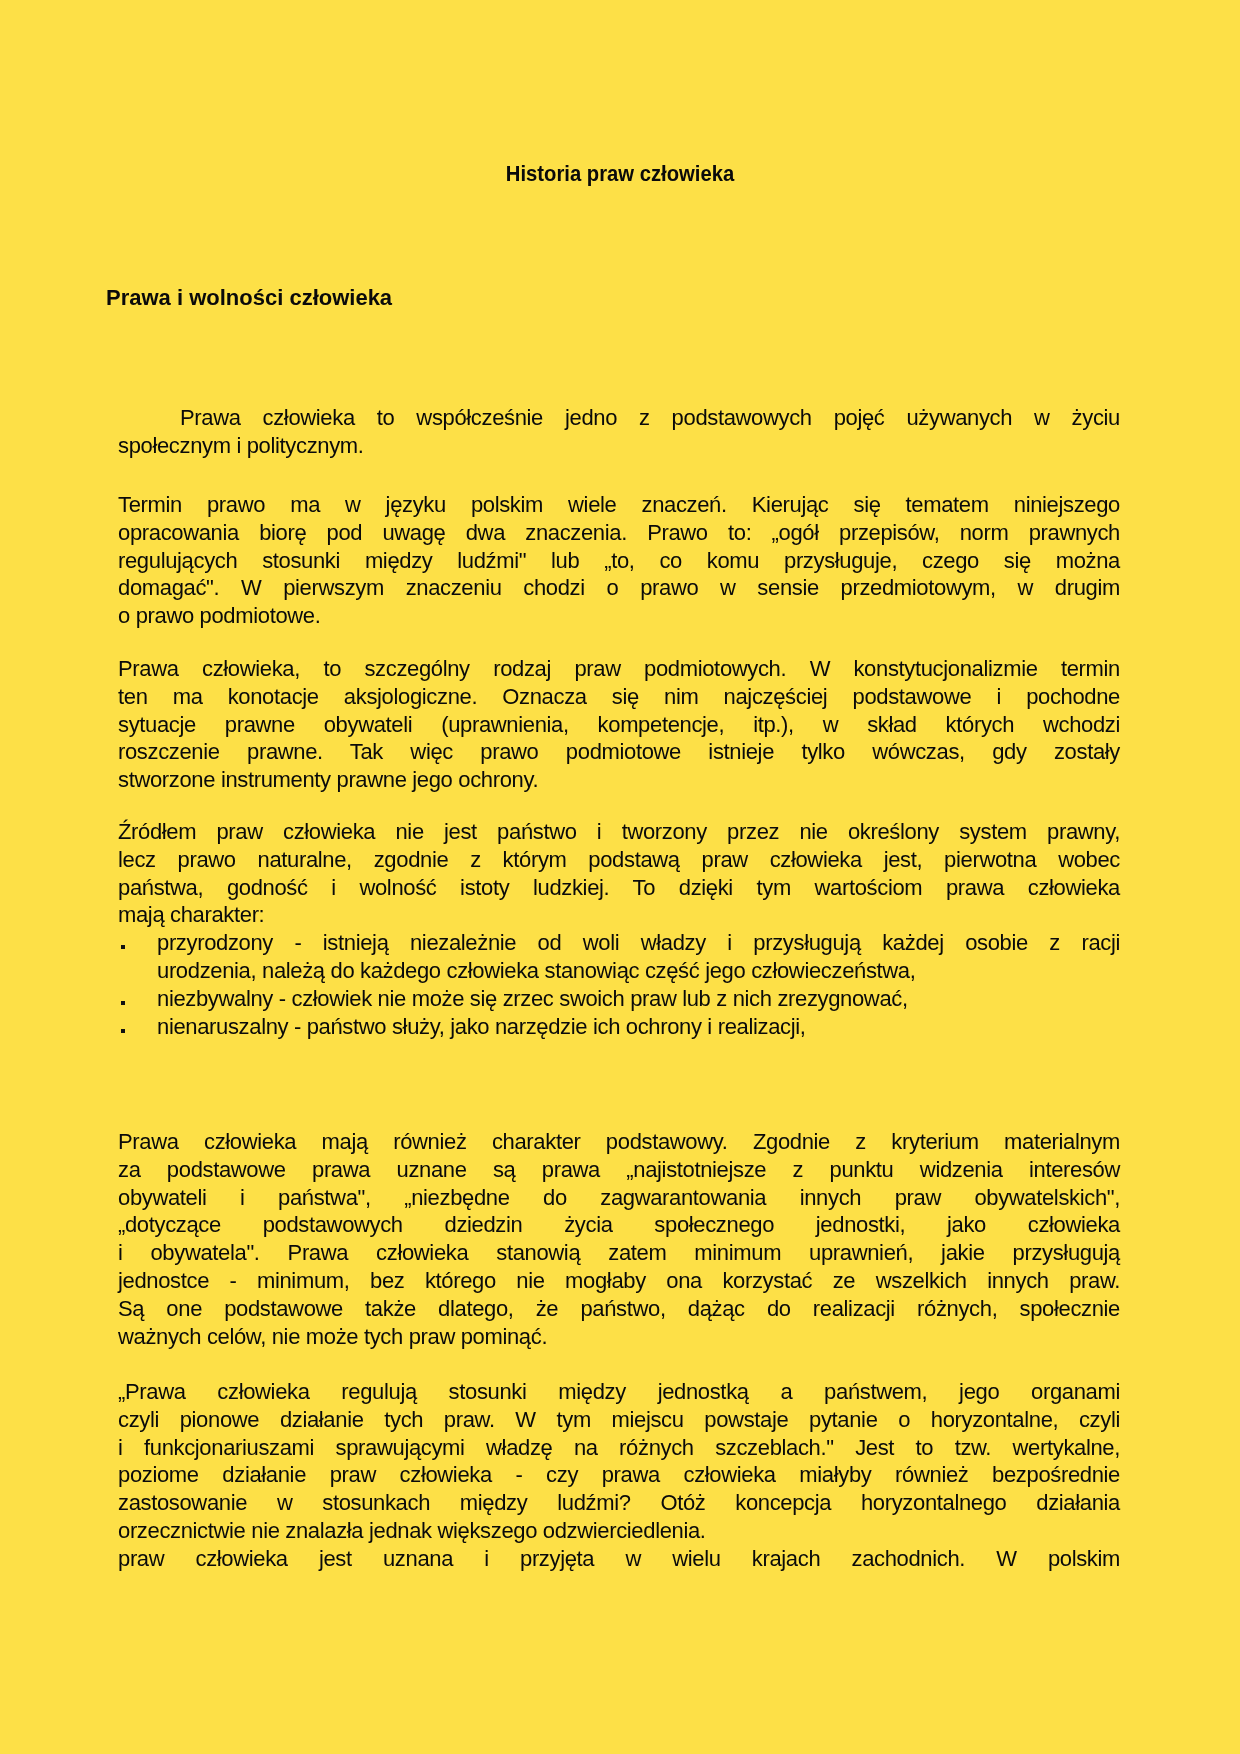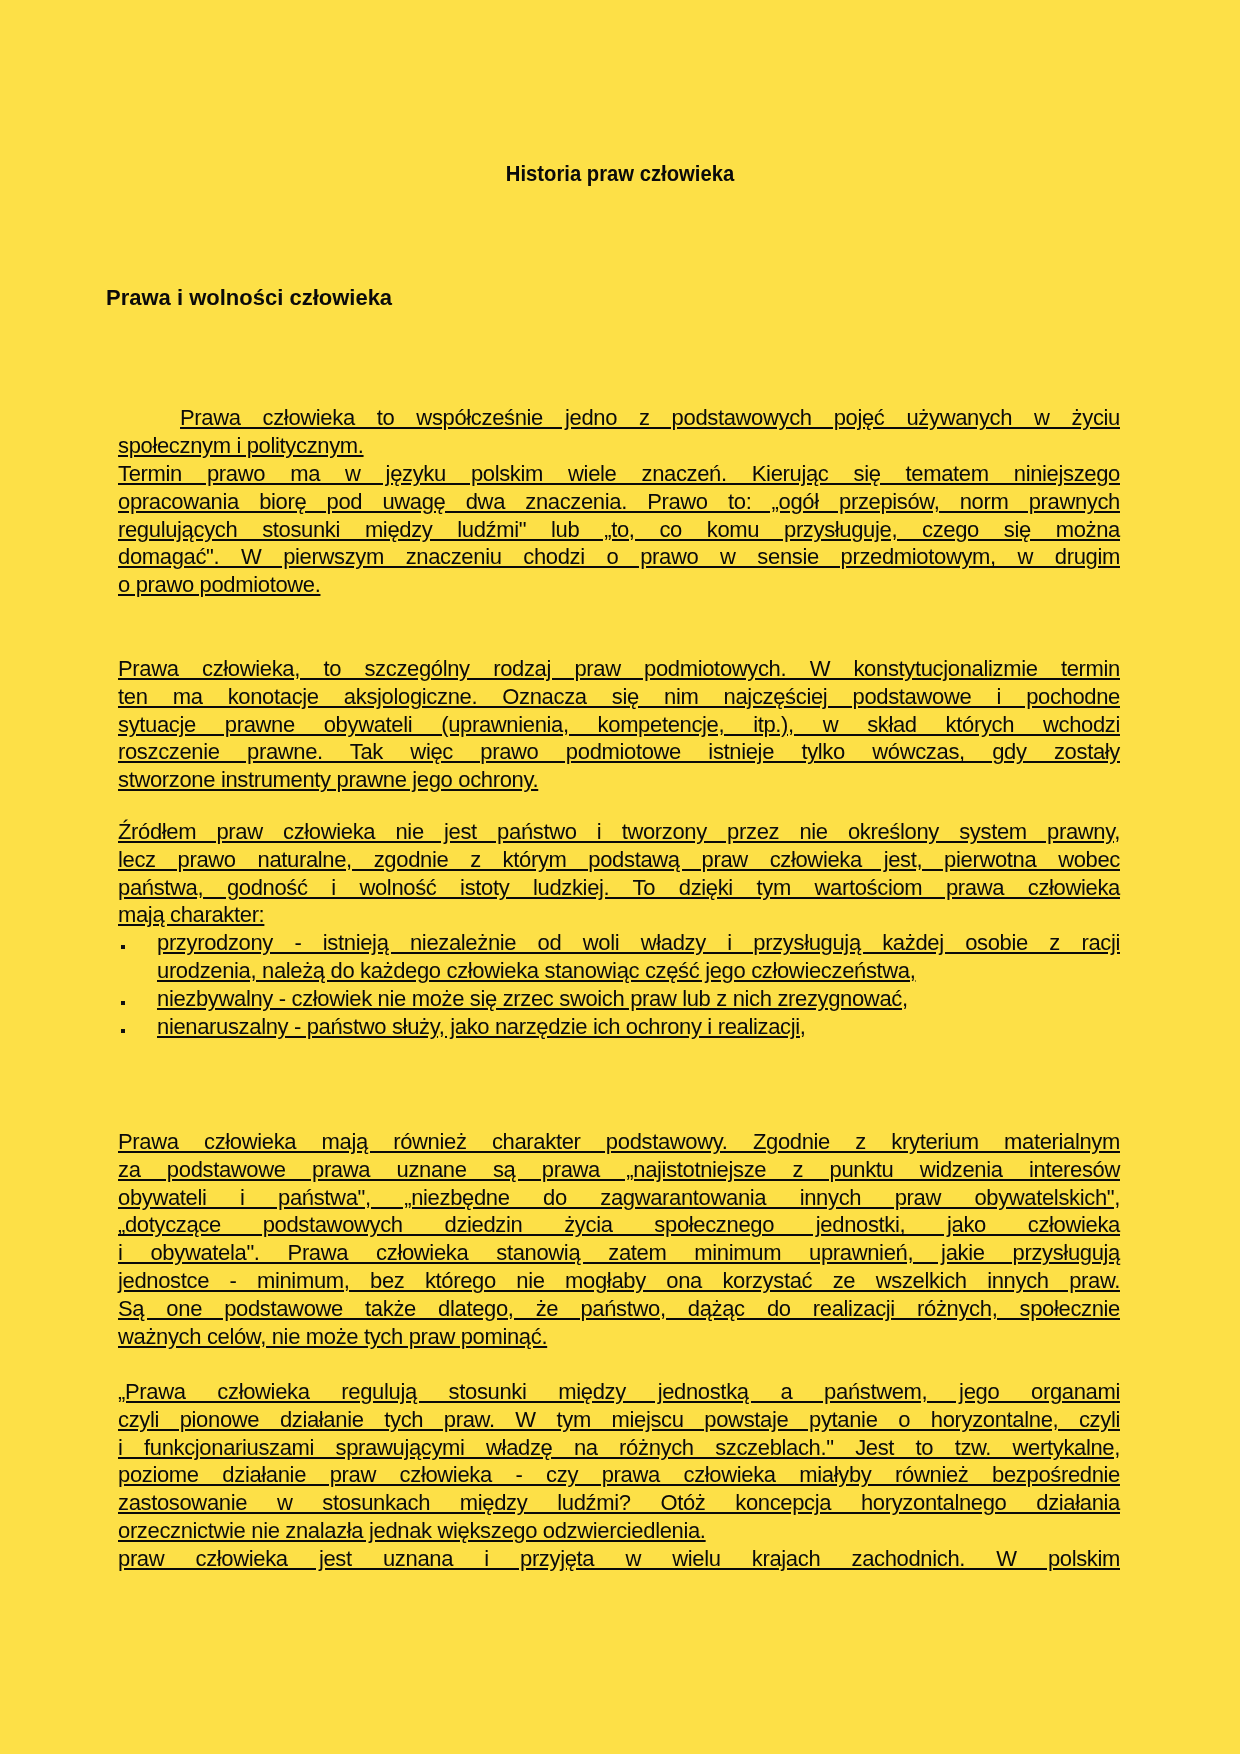--- a/index.html
+++ b/index.html
@@ -50,21 +50,20 @@
       font-size: 22px;
       line-height: 27.8px;
     }
     .line {
       display: block;
       height: 27.8px;
       white-space: nowrap;
       text-align: justify;
       text-align-last: justify;
       letter-spacing: -0.35px;
-      text-decoration: underline;
     }
     .line.last {
       text-align-last: left;
     }
     .line.indent {
       padding-left: 62px;
     }
     .list {
       position: relative;
     }
@@ -82,21 +81,21 @@
     .bullet::before {
       content: "";
       position: absolute;
       left: 3px;
       top: 16px;
       width: 4px;
       height: 4px;
       background: #111;
     }
     .p1 { top: 404px; }
-    .p2 { top: 460px; }
+    .p2 { top: 491px; }
     .p3 { top: 655px; }
     .p4 { top: 818px; }
     .p5 { top: 1128px; }
     .p6 { top: 1378px; }
   </style>
 </head>
 <body>
 
 <div class="page">
 

